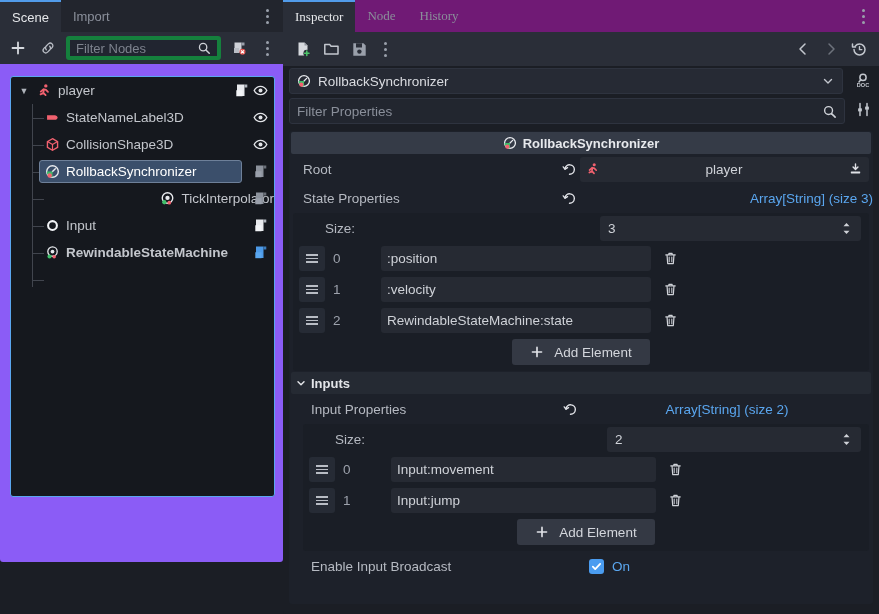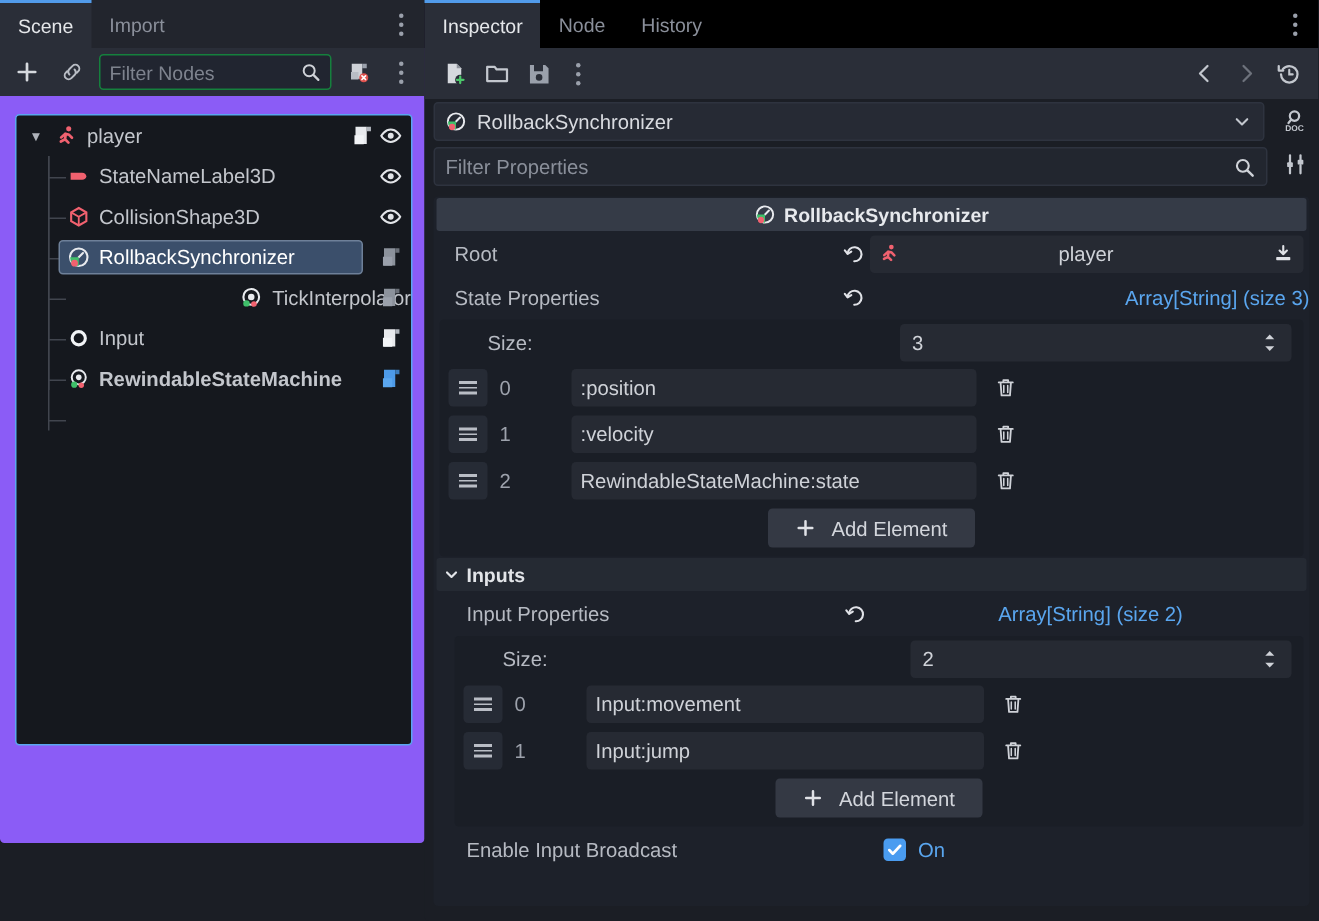--- a/index.html
+++ b/index.html
@@ -46,21 +46,21 @@
   #scene-panel { left: 0; top: 0; width: 283px; height: 562px; background:#8b5cf6; }
   .scene-tabbar { background:#22252d; }
   .scene-toolbar {
     display:flex; align-items:center; height:32px; padding:0 6px; gap:6px;
     background:#2a2e38;
   }
   .tb-btn { width:24px; height:24px; display:flex; align-items:center; justify-content:center; border-radius:3px; }
   .filter-box {
     flex:1; height:24px; background:#212530; border-radius:3px;
     display:flex; align-items:center; padding:0 6px; gap:4px;
-    border:1px solid #15803d;
+    border:4px solid #15803d;
   }
   .filter-box span.ph { flex:1; color:#7e838e; font-size:13px; }
 
   .tree-wrap {
     position:absolute; left:10px; top:76px; width:265px; height:421px;
     background:#15181e; border:1px solid #5aa6ef; border-radius:3px;
     overflow:hidden;
   }
   .tree-row {
     position:relative; display:flex; align-items:center; height:27px;
@@ -74,21 +74,21 @@
   .tree-row .inner { position:relative; display:flex; align-items:center; gap:6px; z-index:2;}
   .tw-arrow { width:14px; color:#aeb2ba; font-size:9px; display:flex; justify-content:center;}
   .row-right { position:absolute; right:6px; top:0; height:27px; display:flex; align-items:center; gap:4px; z-index:3;}
 
   
   .guide-v { position:absolute; left:21px; width:1px; background:#41454e; }
   .guide-h { position:absolute; height:1px; background:#41454e; width:12px; left:21px; }
 
   
   #inspector-panel { left:283px; top:0; width:596px; height:614px; background:#1b1e25; }
-  .insp-tabbar { background:#000000; }
+  .insp-tabbar { background:#701a75;font-family:Liberation Serif, serif; }
   .insp-toolbar { display:flex; align-items:center; height:34px; padding:0 8px; gap:4px; background:#2a2e38;}
   .insp-toolbar .spacer{ flex:1; }
 
   .obj-select {
     margin:2px 6px 0 6px; height:26px; background:#262a34; border:1px solid #2e333f;
     border-radius:3px; display:flex; align-items:center; gap:7px; padding:0 7px;
   }
   .obj-select .name { flex:1; font-size:13.5px; color:#d9dbe0; }
   .prop-filter {
     margin:4px 4px 0 6px; height:26px; background:#22262f; border:1px solid #2e333f;

